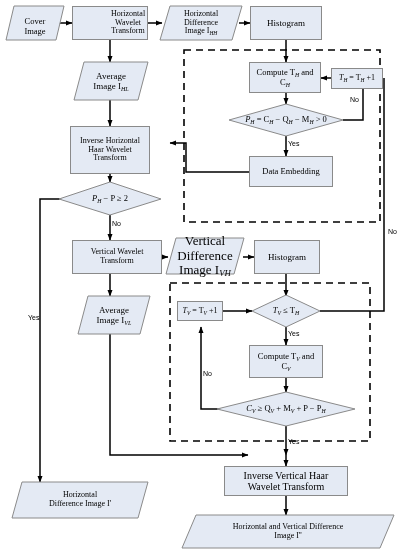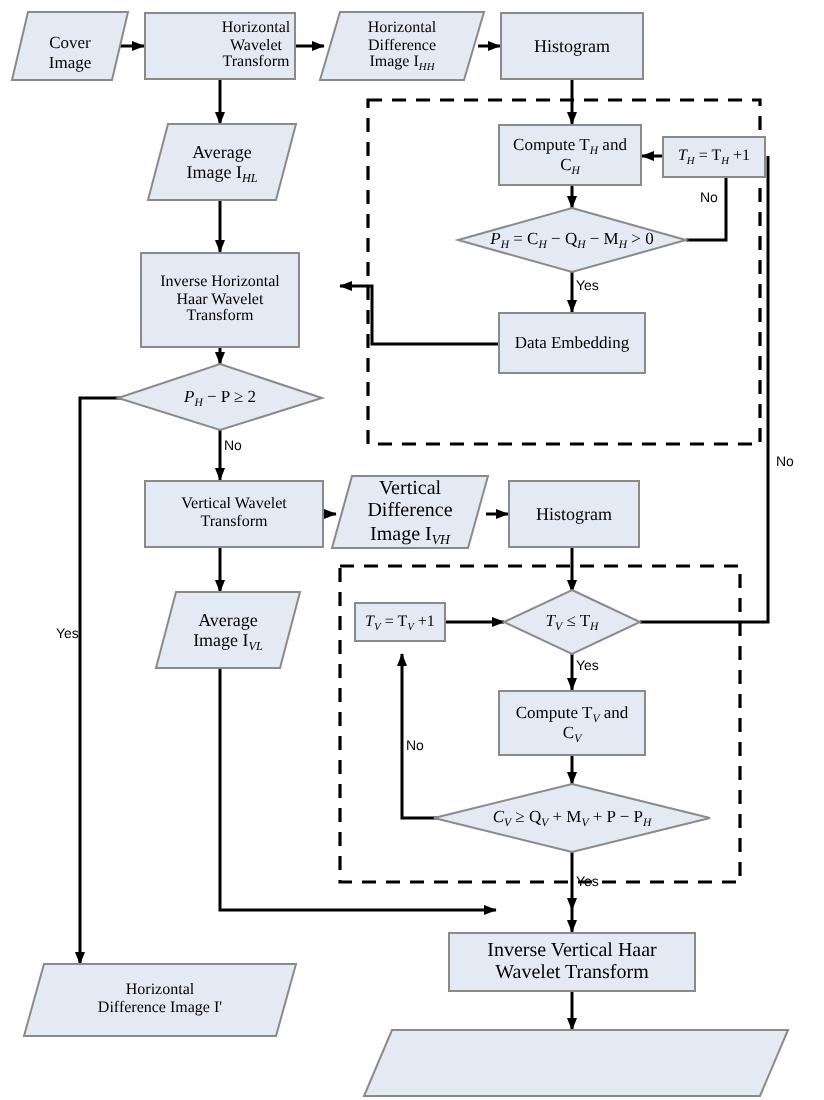--- a/index.html
+++ b/index.html
@@ -119,40 +119,44 @@
     </span>
   </div>
 
   <div class="node para" style="left:74px;top:62px;width:74px;height:38px;background:transparent;font-size:9px;">
     <span class="inner">
       <span class="t">Average
 Image I</span><sub>HL</sub>
     </span>
   </div>
 
-  <div class="node para" style="left:166px;top:238px;width:78px;height:36px;background:transparent;font-size:10px;">
+  <div class="node para" style="left:166px;top:238px;width:78px;height:36px;background:transparent;font-size:13px;">
     <span class="inner">
       <span class="t">Vertical
 Difference
 Image I</span><sub>VH</sub>
     </span>
   </div>
 
   <div class="node para" style="left:78px;top:296px;width:72px;height:38px;background:transparent;font-size:9px;">
     <span class="inner">
       <span class="t">Average
 Image I</span><sub>VL</sub>
     </span>
   </div>
 
   <div class="node para" style="left:12px;top:482px;width:136px;height:36px;background:transparent;font-size:8px;">
     <span class="inner t">Horizontal
 Difference Image I'</span>
   </div>
 
+  <div class="node para" style="left:182px;top:515px;width:212px;height:33px;background:transparent;font-size:8px;">
+    <span class="inner t">Horizontal and Vertical Difference
+Image I''</span>
+  </div>
 
   <div class="node proc" style="left:72px;top:6px;width:76px;height:34px;font-size:8px;padding-left:36px;">
     <span class="t">Horizontal  Wavelet
 Transform</span>
   </div>
 
   <div class="node proc" style="left:250px;top:6px;width:72px;height:34px;font-size:9px;">
     <span>Histogram</span>
   </div>
 
@@ -162,21 +166,21 @@
       <span>C</span><sub>H</sub>
     </span>
   </div>
 
   <div class="node proc" style="left:331px;top:68px;width:52px;height:21px;font-size:8px;">
     <span>
       <i class="v">T</i><sub>H</sub><span> = T</span><sub>H</sub><span> +1</span>
     </span>
   </div>
 
-  <div class="node proc" style="left:249px;top:156px;width:74px;height:31px;font-size:8.5px;">
+  <div class="node proc" style="left:249px;top:156px;width:84px;height:31px;font-size:8.5px;">
     <span>Data Embedding</span>
   </div>
 
   <div class="node proc" style="left:70px;top:126px;width:80px;height:48px;font-size:8px;">
     <span class="t">Inverse Horizontal
 Haar Wavelet
 Transform</span>
   </div>
 
   <div class="node proc" style="left:72px;top:240px;width:90px;height:34px;font-size:8px;">

